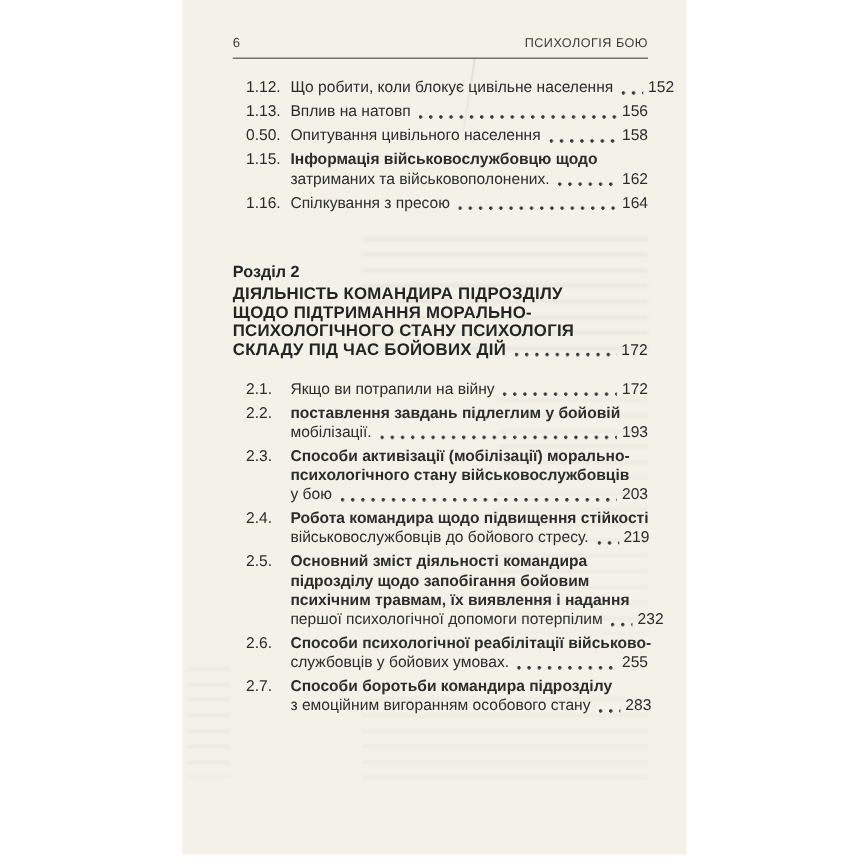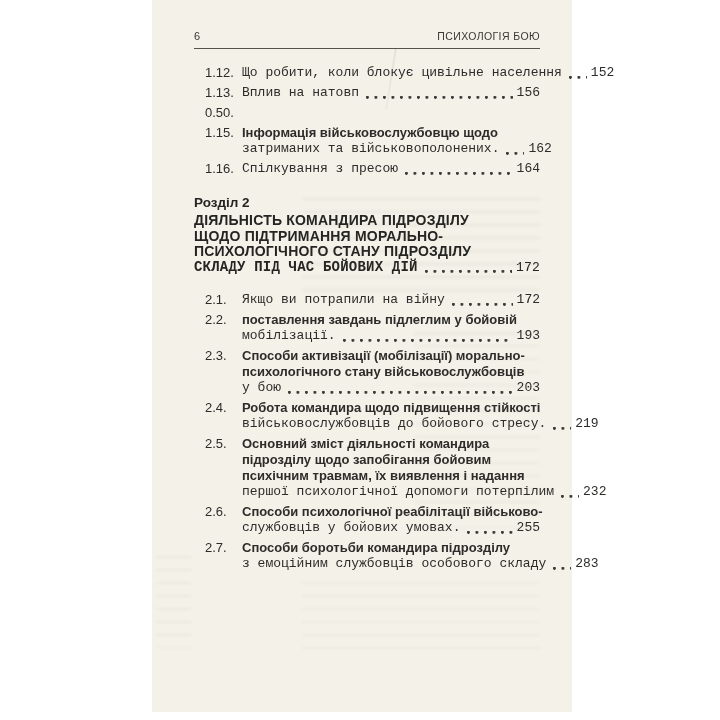--- a/index.html
+++ b/index.html
@@ -18,31 +18,31 @@
     font-size: 11px; letter-spacing: 0.4px; color: #3a3834;
     border-bottom: 1px solid #56534c; padding-bottom: 6px;
   }
   .running-header .title { font-size: 10.5px; }
   
   .toc { padding-top: 16px; font-size: 13px; line-height: 16px; color: #2d2c2a; }
   .entry { display: flex; margin: 0 0 4px 11px; }
   .entry .num { width: 37px; flex-shrink: 0; }
   .entry .body { flex: 1; min-width: 0; display: flex; flex-direction: column; }
   .tl { white-space: pre; font-weight: bold; }
-  .ll { display: flex; align-items: flex-start; font-family: Liberation Mono, monospace; }
+  .ll { display: flex; align-items: flex-start; }
   .ll .txt { white-space: pre; }
   .leader {
     flex: 1; align-self: flex-end; height: 3px; min-width: 18px;
     margin: 0 3px 2.5px 7px;
     background-image: radial-gradient(circle at 1.4px 1.4px, #3b3a37 1.25px, rgba(0,0,0,0) 1.6px);
     background-size: 8.5px 3px; background-repeat: repeat-x; background-position: left bottom;
   }
   .pg { margin-left: 1px; }
   
-  .chapter { margin: 18px 0 0 0; }
+  .chapter { margin: 42px 0 0 0; }
   .chapter-label { font-weight: bold; font-size: 13.5px; line-height: 15px; margin-bottom: 3px; color: #242422; }
   .chapter-title { font-weight: bold; font-size: 14px; line-height: 15.5px; letter-spacing: 0.2px; color: #242422; }
   .chapter-title .ll .txt { font-weight: bold; }
   .chapter-title .pg { font-weight: normal; font-size: 13px; }
   .section-2 { margin-top: 17px; }
   
   .artifact { position: absolute; pointer-events: none; }
   .bleed {
     background-image: repeating-linear-gradient(180deg,
       rgba(118,118,98,0.16) 0px, rgba(118,118,98,0.16) 2.5px,
@@ -88,20 +88,27 @@
           <div class="body">
             <div class="ll">
               <span class="txt">Вплив на натовп</span>
               <span class="leader"></span>
               <span class="pg">156</span>
             </div>
           </div>
         </div>
         <div class="entry">
           <span class="num">0.50.</span>
+          <div class="body">
+            <div class="ll">
+              <span class="txt">Опитування цивільного населення</span>
+              <span class="leader"></span>
+              <span class="pg">158</span>
+            </div>
+          </div>
         </div>
         <div class="entry">
           <span class="num">1.15.</span>
           <div class="body">
             <div class="tl">Інформація військовослужбовцю щодо</div>
             <div class="ll">
               <span class="txt">затриманих та військовополонених.</span>
               <span class="leader"></span>
               <span class="pg">162</span>
             </div>
@@ -117,21 +124,21 @@
             </div>
           </div>
         </div>
       </section>
 
     <div class="chapter">
       <div class="chapter-label">Розділ 2</div>
       <div class="chapter-title" id="chapter-title">
           <div class="tl">ДІЯЛЬНІСТЬ КОМАНДИРА ПІДРОЗДІЛУ</div>
           <div class="tl">ЩОДО ПІДТРИМАННЯ МОРАЛЬНО-</div>
-          <div class="tl">ПСИХОЛОГІЧНОГО СТАНУ ПІДРОЗДІЛУ</div>
+          <div class="tl">ПСИХОЛОГІЧНОГО СТАНУ ПСИХОЛОГІЯ</div>
           <div class="ll">
             <span class="txt">СКЛАДУ ПІД ЧАС БОЙОВИХ ДІЙ</span>
             <span class="leader"></span>
             <span class="pg">172</span>
           </div>
         </div>
     </div>
 
     <section id="section2" class="section-2">
         <div class="entry">
@@ -200,21 +207,21 @@
               <span class="leader"></span>
               <span class="pg">255</span>
             </div>
           </div>
         </div>
         <div class="entry">
           <span class="num">2.7.</span>
           <div class="body">
             <div class="tl">Способи боротьби командира підрозділу</div>
             <div class="ll">
-              <span class="txt">з емоційним службовців особового складу</span>
+              <span class="txt">з емоційним вигоранням особового стану</span>
               <span class="leader"></span>
               <span class="pg">283</span>
             </div>
           </div>
         </div>
       </section>
   </main>
 </div>
 
 </body></html>

